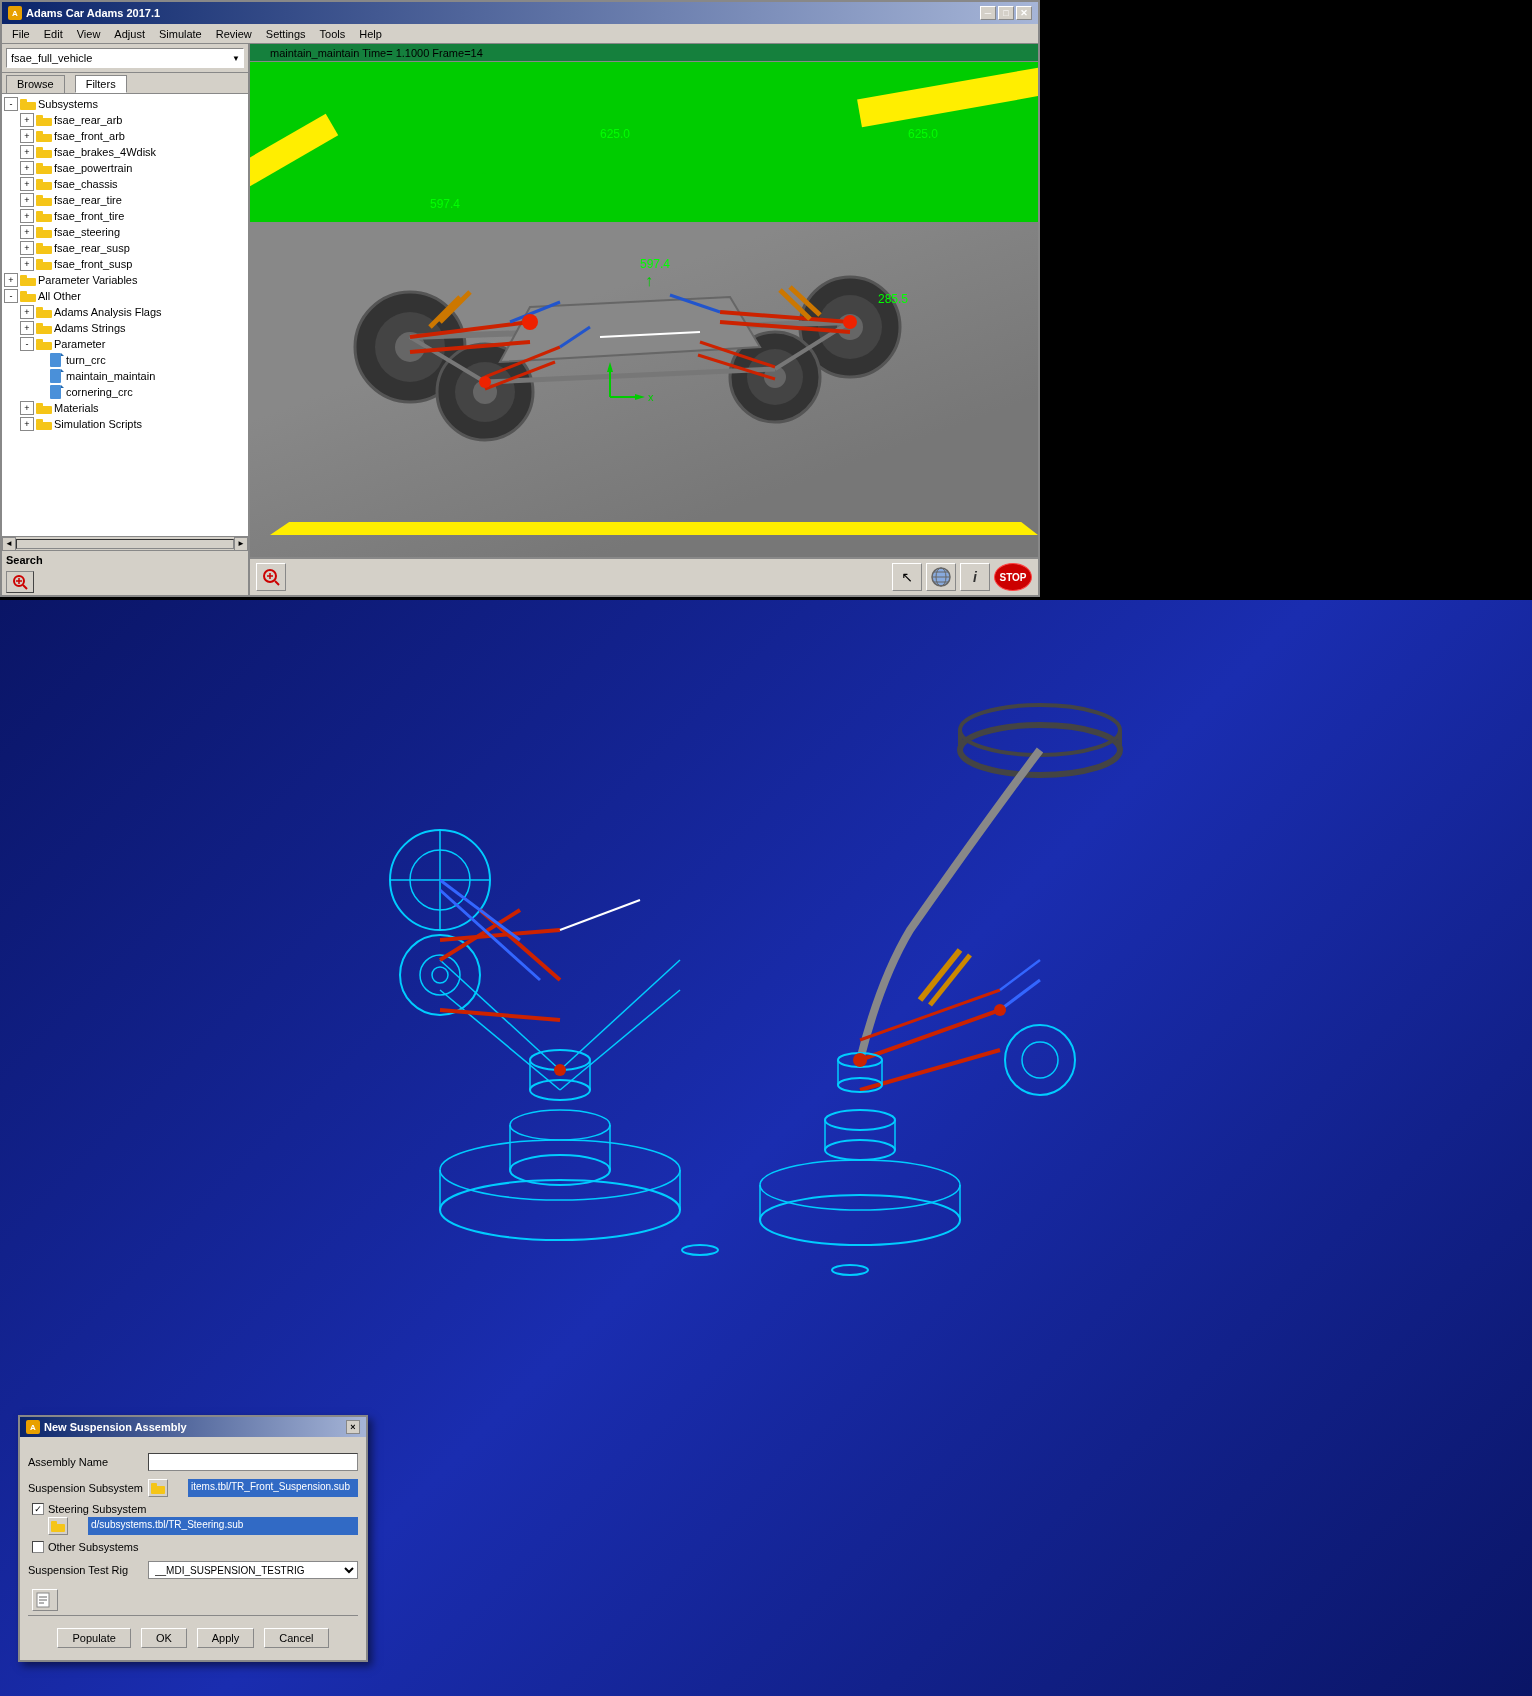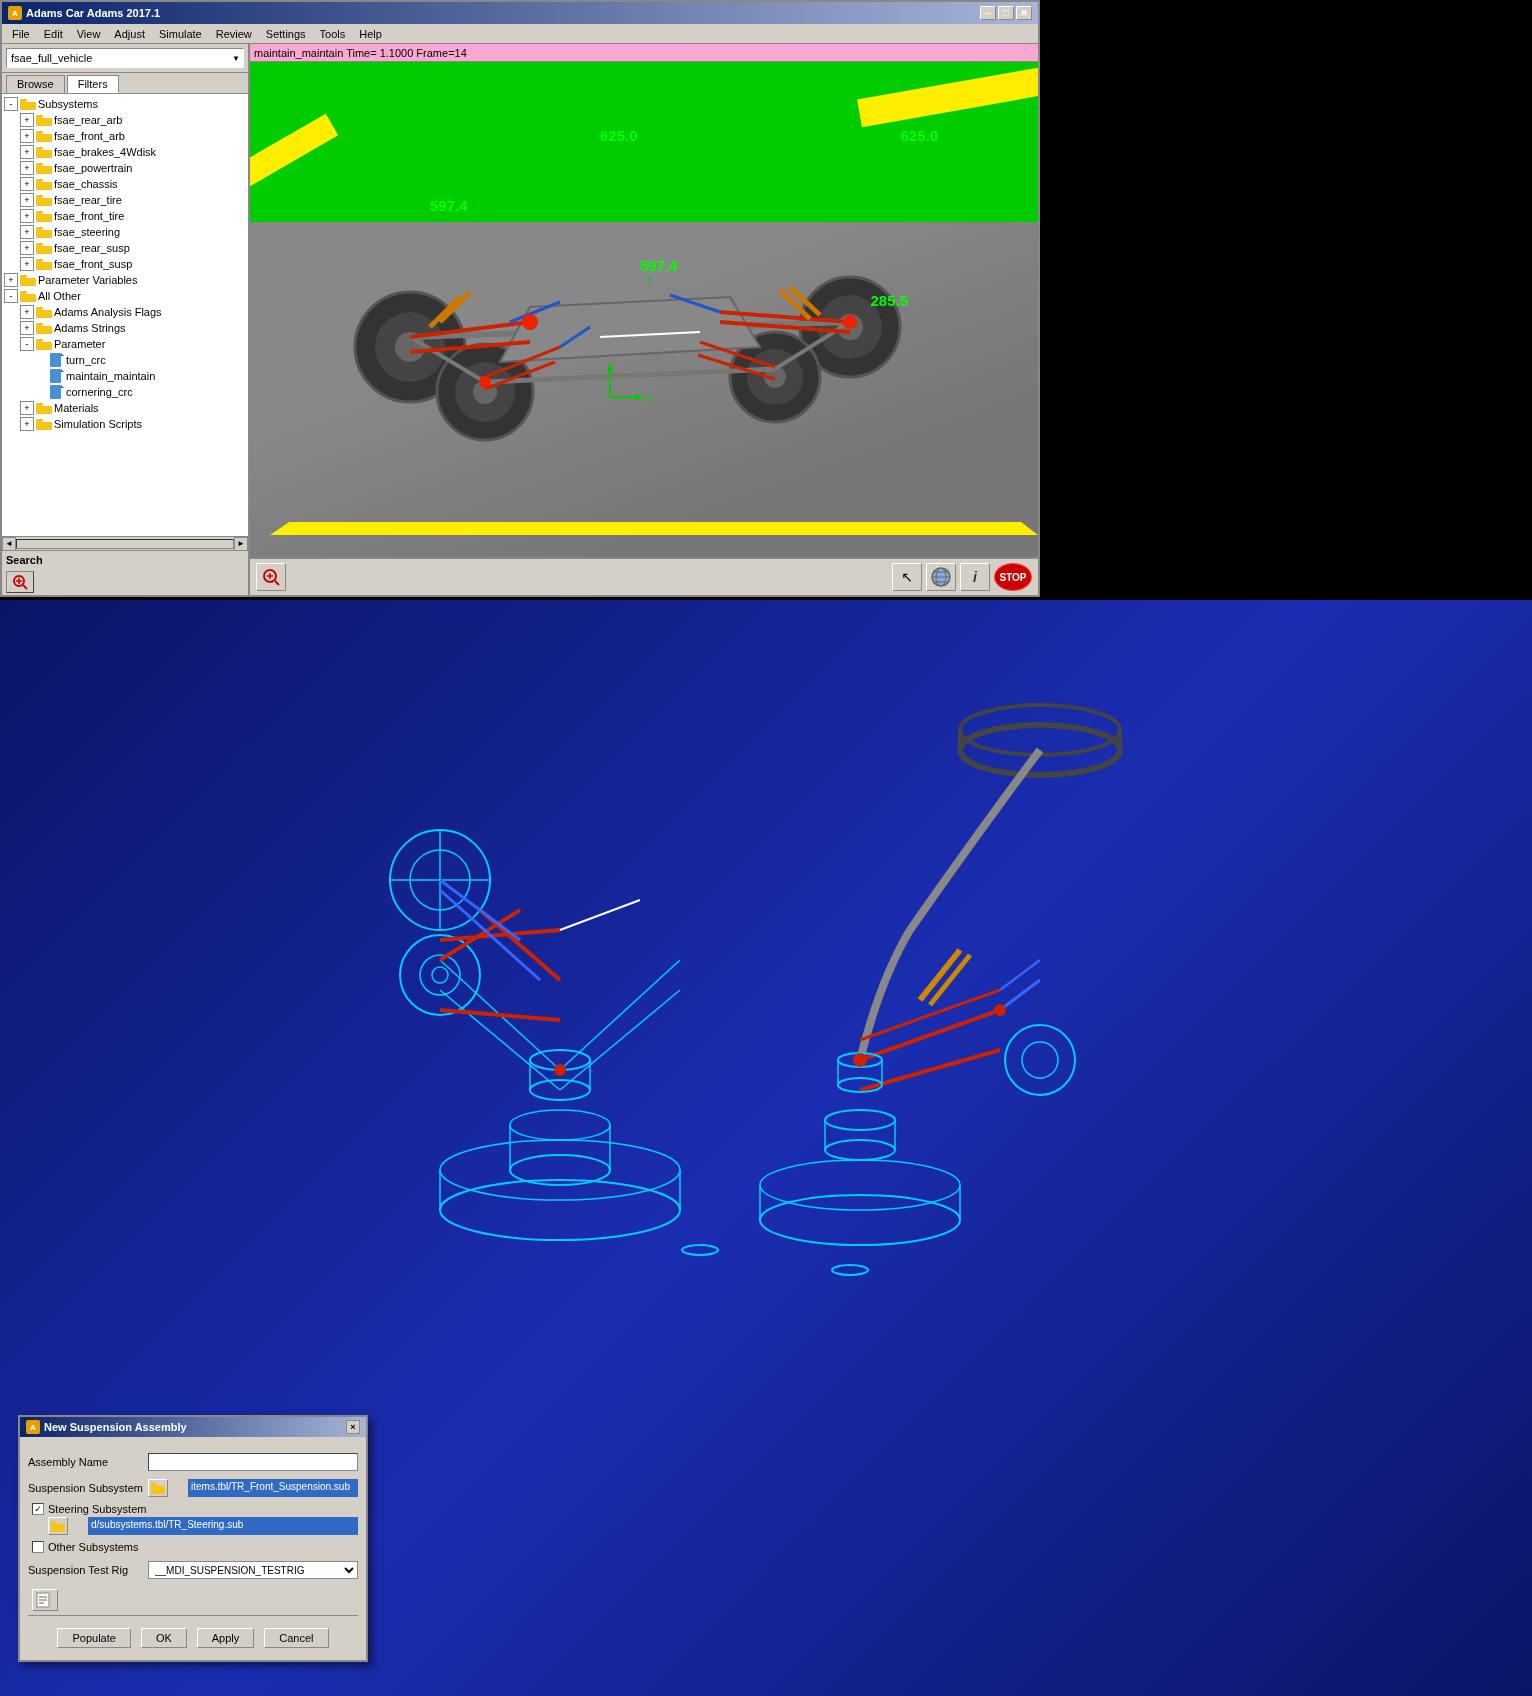--- a/index.html
+++ b/index.html
@@ -101,21 +101,21 @@
       padding: 2px 4px 0;
       border-bottom: 1px solid #888;
     }
     .tab {
       padding: 2px 10px;
       font-size: 11px;
       cursor: pointer;
       border: 1px solid #888;
       border-bottom: none;
       background: #d4d0c8;
-      margin-right: 2px;
+      margin-right: 10px;
     }
     .tab.active {
       background: white;
       border-bottom: 1px solid white;
       z-index: 1;
     }
 
     .tree-area {
       flex: 1;
       overflow: auto;
@@ -174,25 +174,25 @@
     }
 
     
     .viewport {
       flex: 1;
       position: relative;
       overflow: hidden;
     }
 
     .viewport-header {
-      background: #f9a8d4;
+      background: #15803d;
       height: 18px;
       display: flex;
       align-items: center;
-      padding: 0 4px;
+      padding: 0 20px;
       font-size: 11px;
       border-bottom: 1px solid #888;
     }
 
     .viewport-3d {
       width: 100%;
       height: calc(100% - 18px);
       position: relative;
       background: #666;
       overflow: hidden;
@@ -218,22 +218,22 @@
       top: 50px;
       left: 80px;
       width: 600px;
       height: 350px;
     }
 
     
     .annotation {
       position: absolute;
       color: #00ff00;
-      font-size: 15px;
-      font-weight: bold;
+      font-size: 12px;
+      font-weight: normal;
     }
 
     
     .bottom-toolbar {
       position: absolute;
       bottom: 0; left: 0; right: 0;
       height: 38px;
       background: #d4d0c8;
       border-top: 2px solid #888;
       display: flex;

